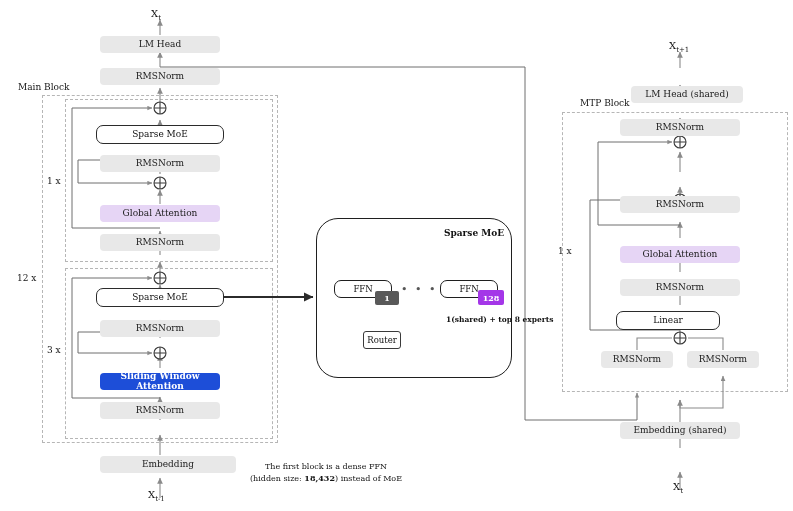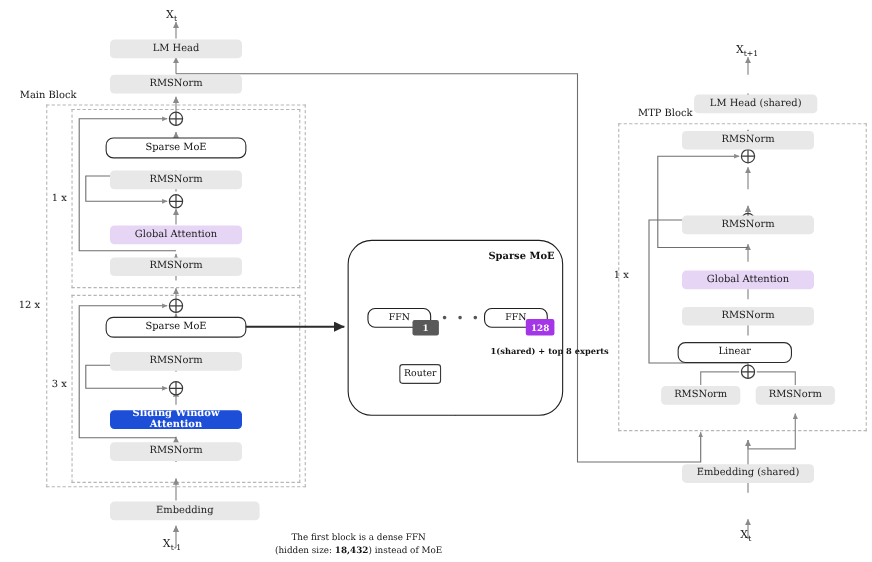--- a/index.html
+++ b/index.html
@@ -23,21 +23,21 @@
   .badge{position:absolute;box-sizing:border-box;display:flex;align-items:center;
          justify-content:center;font-size:8px;font-weight:bold;color:#fff;border-radius:2px;}
   .badge-dark{background:#595959;}
   .badge-vio{background:#a436e8;}
   .ffn{position:absolute;box-sizing:border-box;background:#fff;border:1.5px solid #1f1f1f;
        border-radius:7px;display:flex;align-items:center;justify-content:center;
        font-size:8.5px;color:#111;}
   .rtr{position:absolute;box-sizing:border-box;background:#fff;border:1.2px solid #3a3a3a;
        border-radius:3px;display:flex;align-items:center;justify-content:center;
        font-size:8.5px;color:#111;}
-  .note{position:absolute;font-size:8px;color:#141414;line-height:1.45;text-align:center;margin-top:22px;}
+  .note{position:absolute;font-size:8px;color:#141414;line-height:1.45;text-align:center;}
   .note b{font-weight:bold;}
   .panel-title{position:absolute;font-size:9px;font-weight:bold;color:#111;}
   .dots{position:absolute;font-size:11px;color:#555;letter-spacing:2px;}
   .experts-note{position:absolute;font-size:7.5px;font-weight:bold;color:#111;white-space:nowrap;}
 </style>
 </head>
 <body>
 
 <div id="canvas">
 

